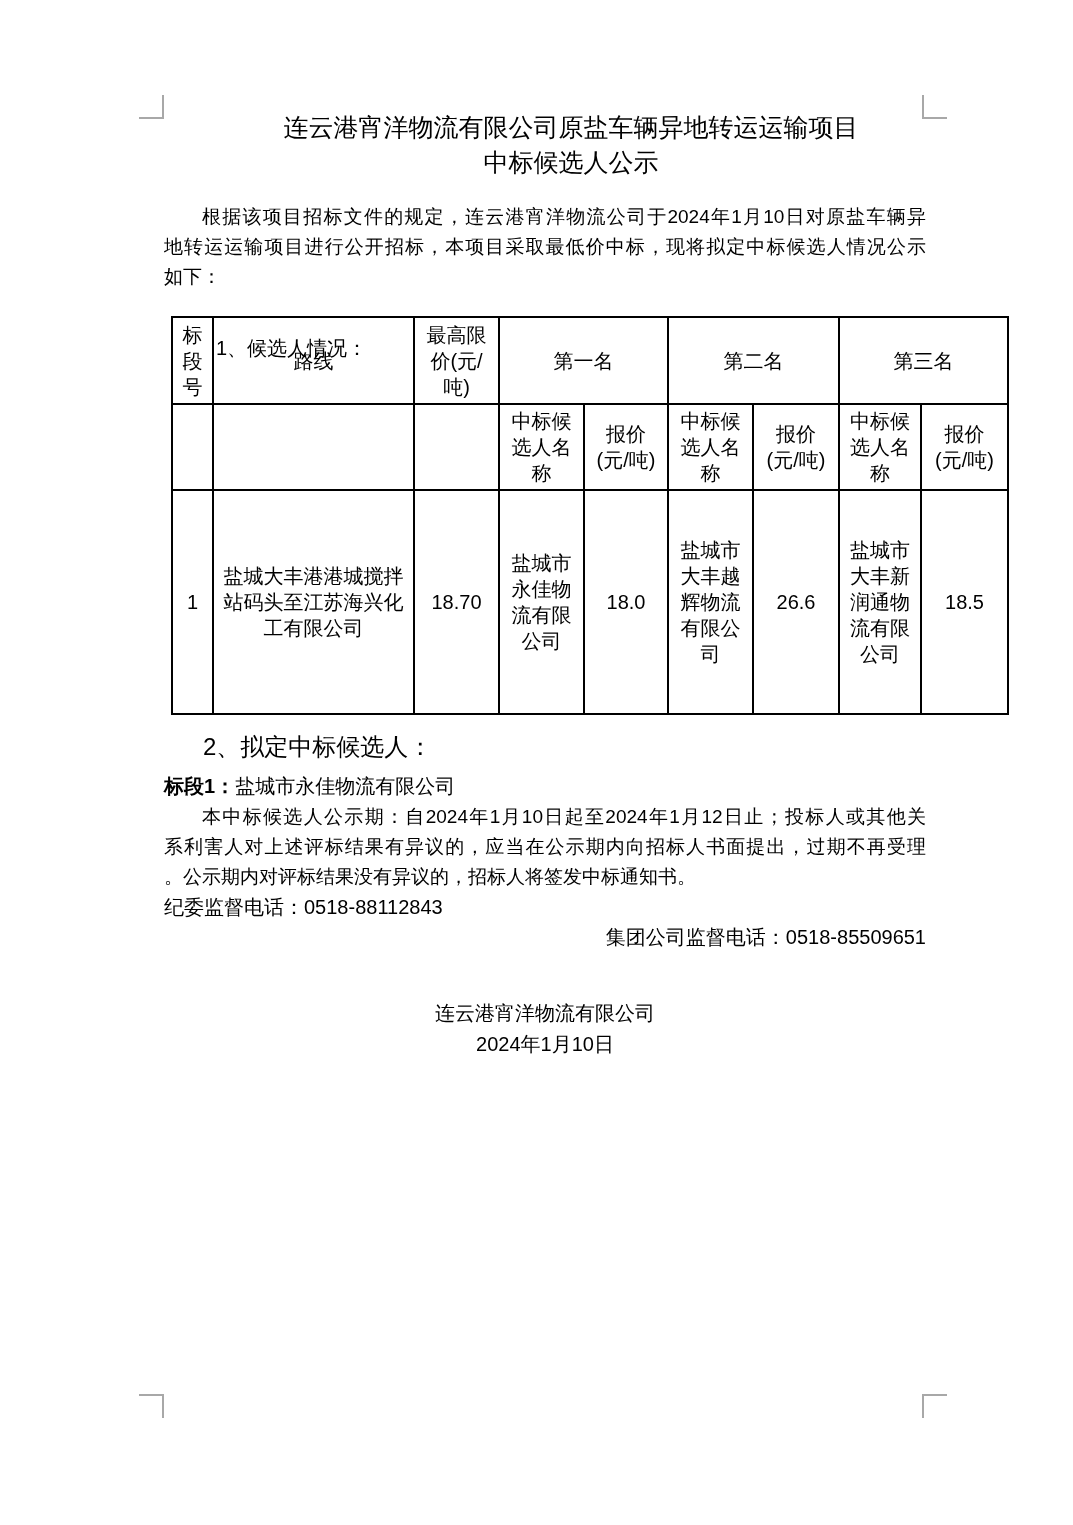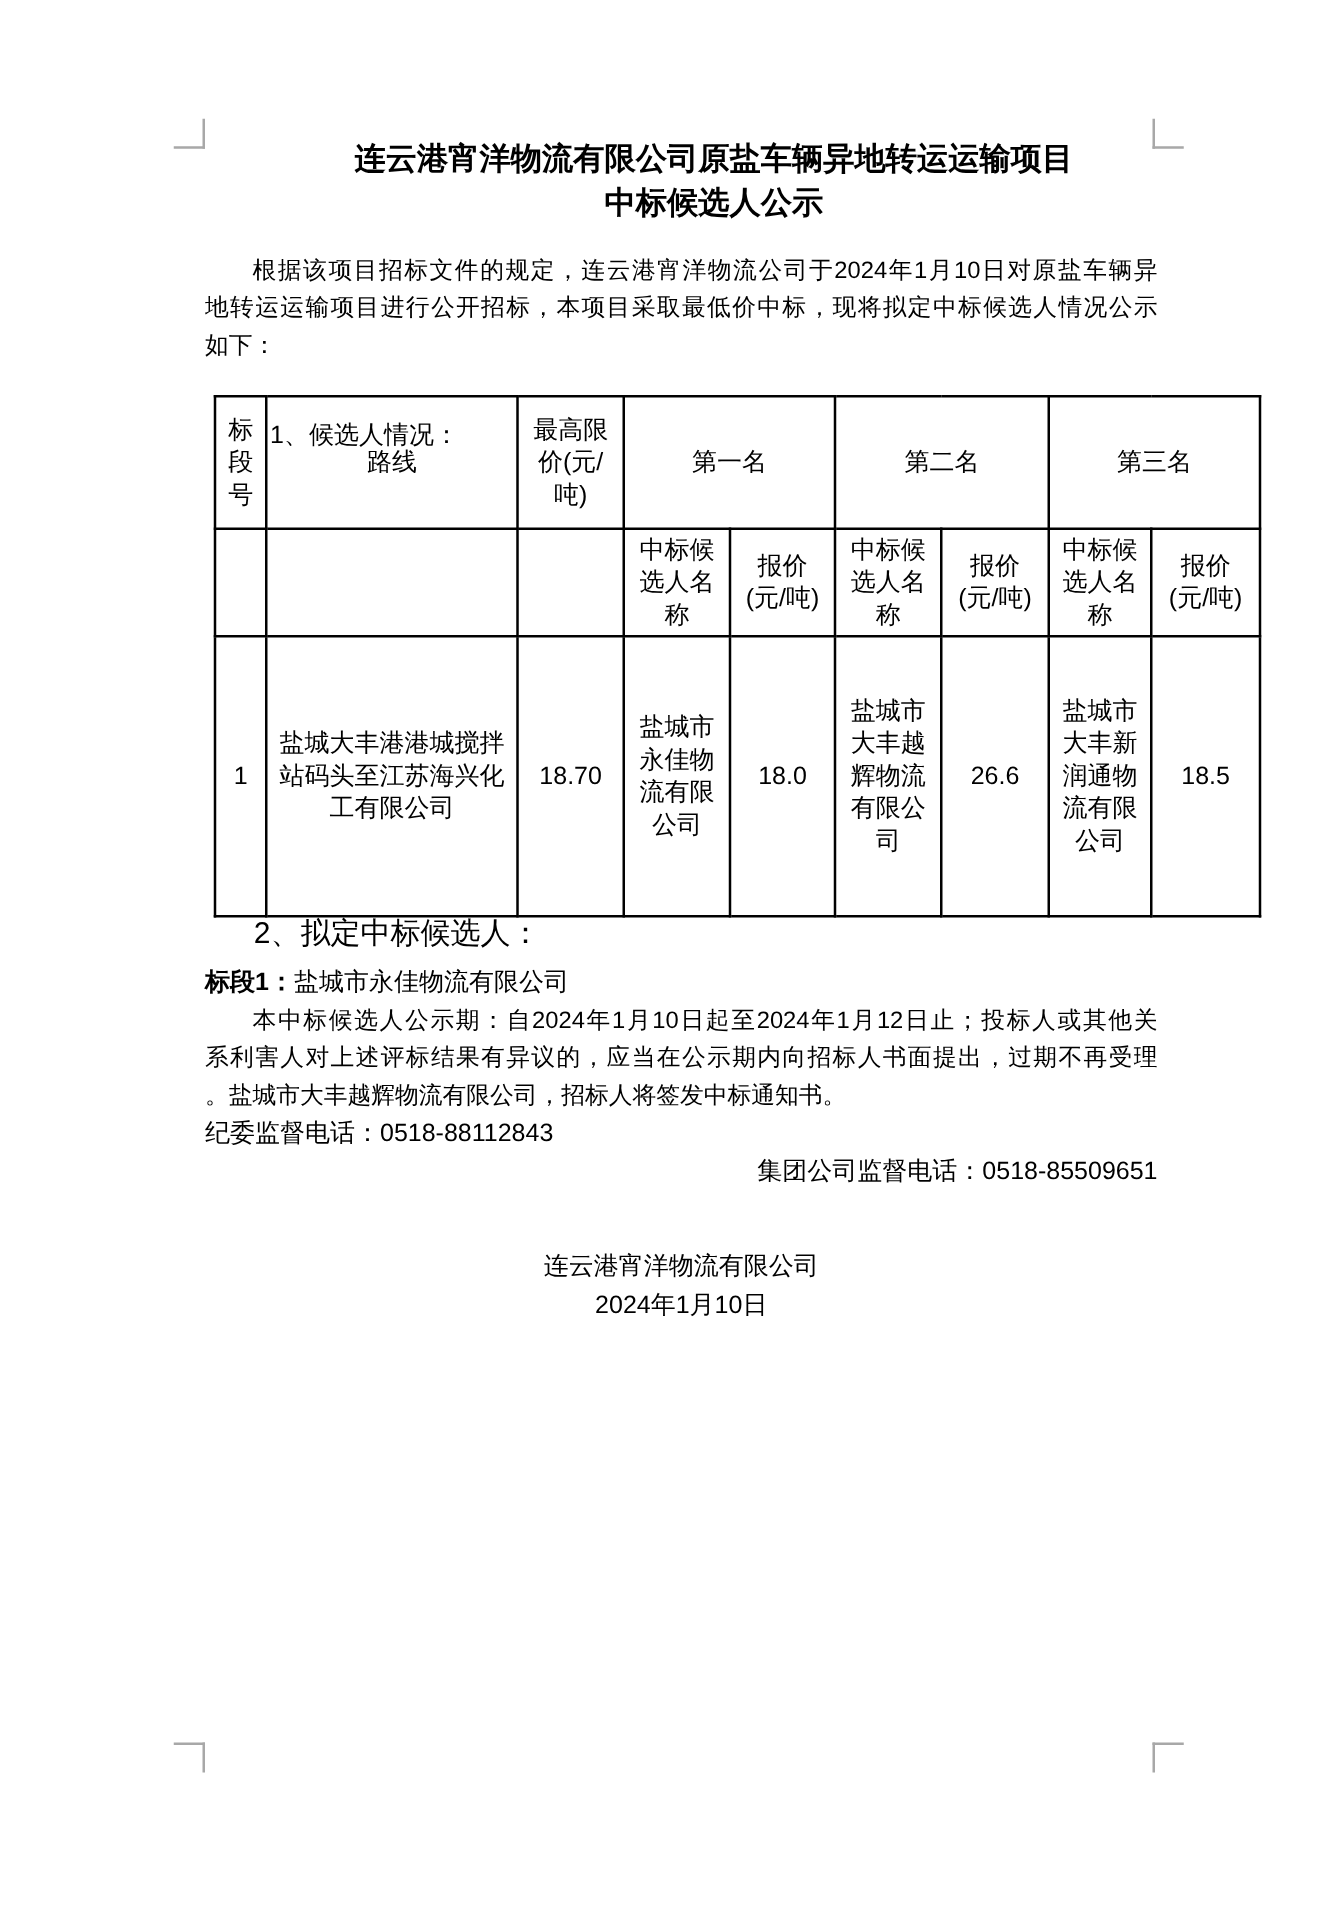--- a/index.html
+++ b/index.html
@@ -16,21 +16,21 @@
   .mark { position:absolute; width:25px; height:24px; }
   .mark.tl { left:139px; top:95px;   border-right:2px solid #a8a8a8; border-bottom:2px solid #a8a8a8; }
   .mark.tr { left:922px; top:95px;   border-left:2px solid #a8a8a8;  border-bottom:2px solid #a8a8a8; }
   .mark.bl { left:139px; top:1394px; border-right:2px solid #a8a8a8; border-top:2px solid #a8a8a8; }
   .mark.br { left:922px; top:1394px; border-left:2px solid #a8a8a8;  border-top:2px solid #a8a8a8; }
 
   .block { position:absolute; left:164px; width:762px; }
 
   .title-block {
     top:110px; padding-left:52px;
-    text-align:center; font-weight:bold;
+    text-align:center; font-weight:normal;
     font-size:25px; line-height:35px;
   }
 
   .pline  { height:30px; line-height:30px; font-size:19px; overflow:hidden; }
   .indent { padding-left:38px; }
   .just   { text-align:justify; text-align-last:justify; }
 
   .intro-block    { top:202px; }
   .item1-line     { top:285px; height:30px; line-height:30px; font-size:20px; padding-left:52px;margin-top:48px; }
   .item2-line     { top:732px; height:30px; line-height:30px; font-size:24px; padding-left:39px; }
@@ -47,21 +47,21 @@
     font-size:20px; line-height:26px; text-align:center;
   }
   table.bid th, table.bid td {
     border:2px solid #000000;
     font-weight:normal;
     vertical-align:middle;
     padding:2px 8px;
     text-align:center;
     word-break:break-all;
   }
-  table.bid .r1 th { height:106px;border-radius:18px; }
+  table.bid .r1 th { height:87px;border-radius:18px; }
   table.bid .r2 th, table.bid .r2 td { height:86px; }
   table.bid .r3 td { height:224px; }
   td.route { padding:2px 15px;border-radius:11px; }
   th.price-h, td.price { padding:2px 4px; }
   td.secno { padding:2px 2px; }
 </style>
 </head>
 <body>
 
 <div class="page">
@@ -132,21 +132,21 @@
 
   <div class="block item2-line">2、拟定中标候选人：</div>
 
   <div class="block bidsec-line">
     <span class="lbl">标段1：</span><span>盐城市永佳物流有限公司</span>
   </div>
 
   <div class="block notice-block">
     <div class="pline indent just">本中标候选人公示期：自2024年1月10日起至2024年1月12日止；投标人或其他关</div>
     <div class="pline just">系利害人对上述评标结果有异议的，应当在公示期内向招标人书面提出，过期不再受理</div>
-    <div class="pline">。盐城市大丰越辉物流有限公司，招标人将签发中标通知书。</div>
+    <div class="pline">。公示期内对评标结果没有异议的，招标人将签发中标通知书。</div>
   </div>
 
   <div class="block phone1-line">纪委监督电话：0518-88112843</div>
   <div class="block phone2-line">集团公司监督电话：0518-85509651</div>
 
   <div class="block signature-block">
     <div>连云港宵洋物流有限公司</div>
     <div>2024年1月10日</div>
   </div>
 

